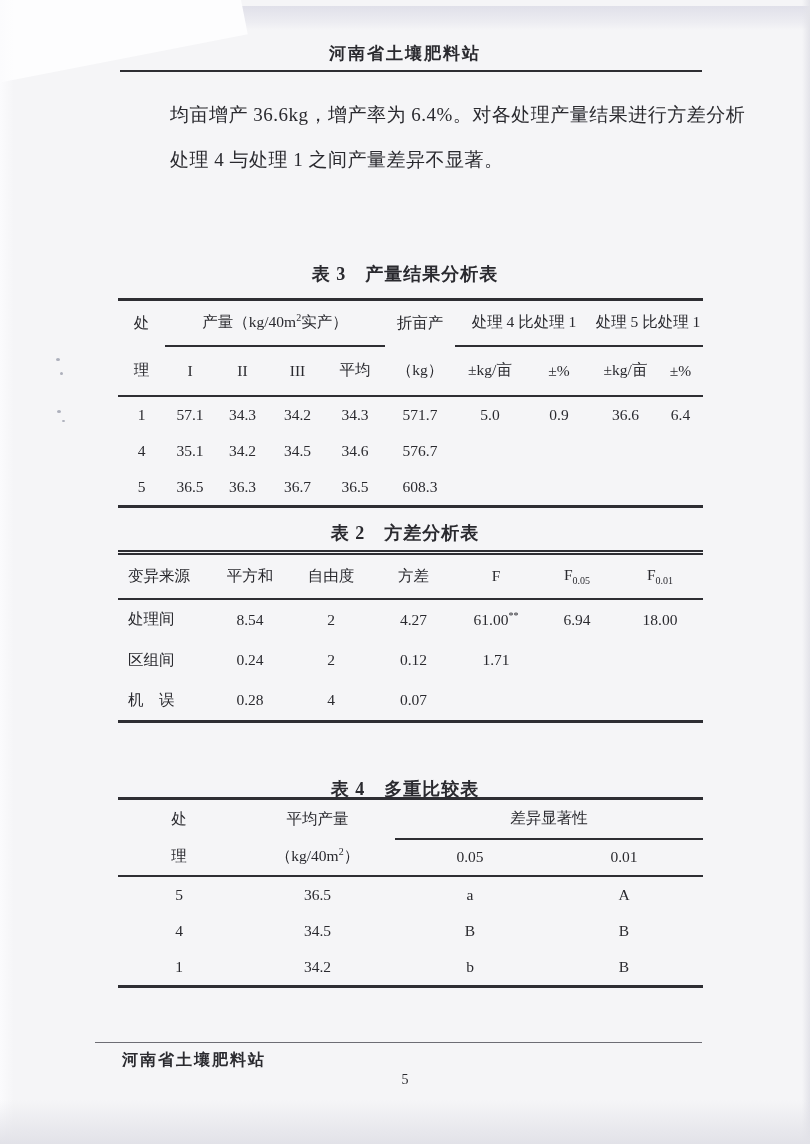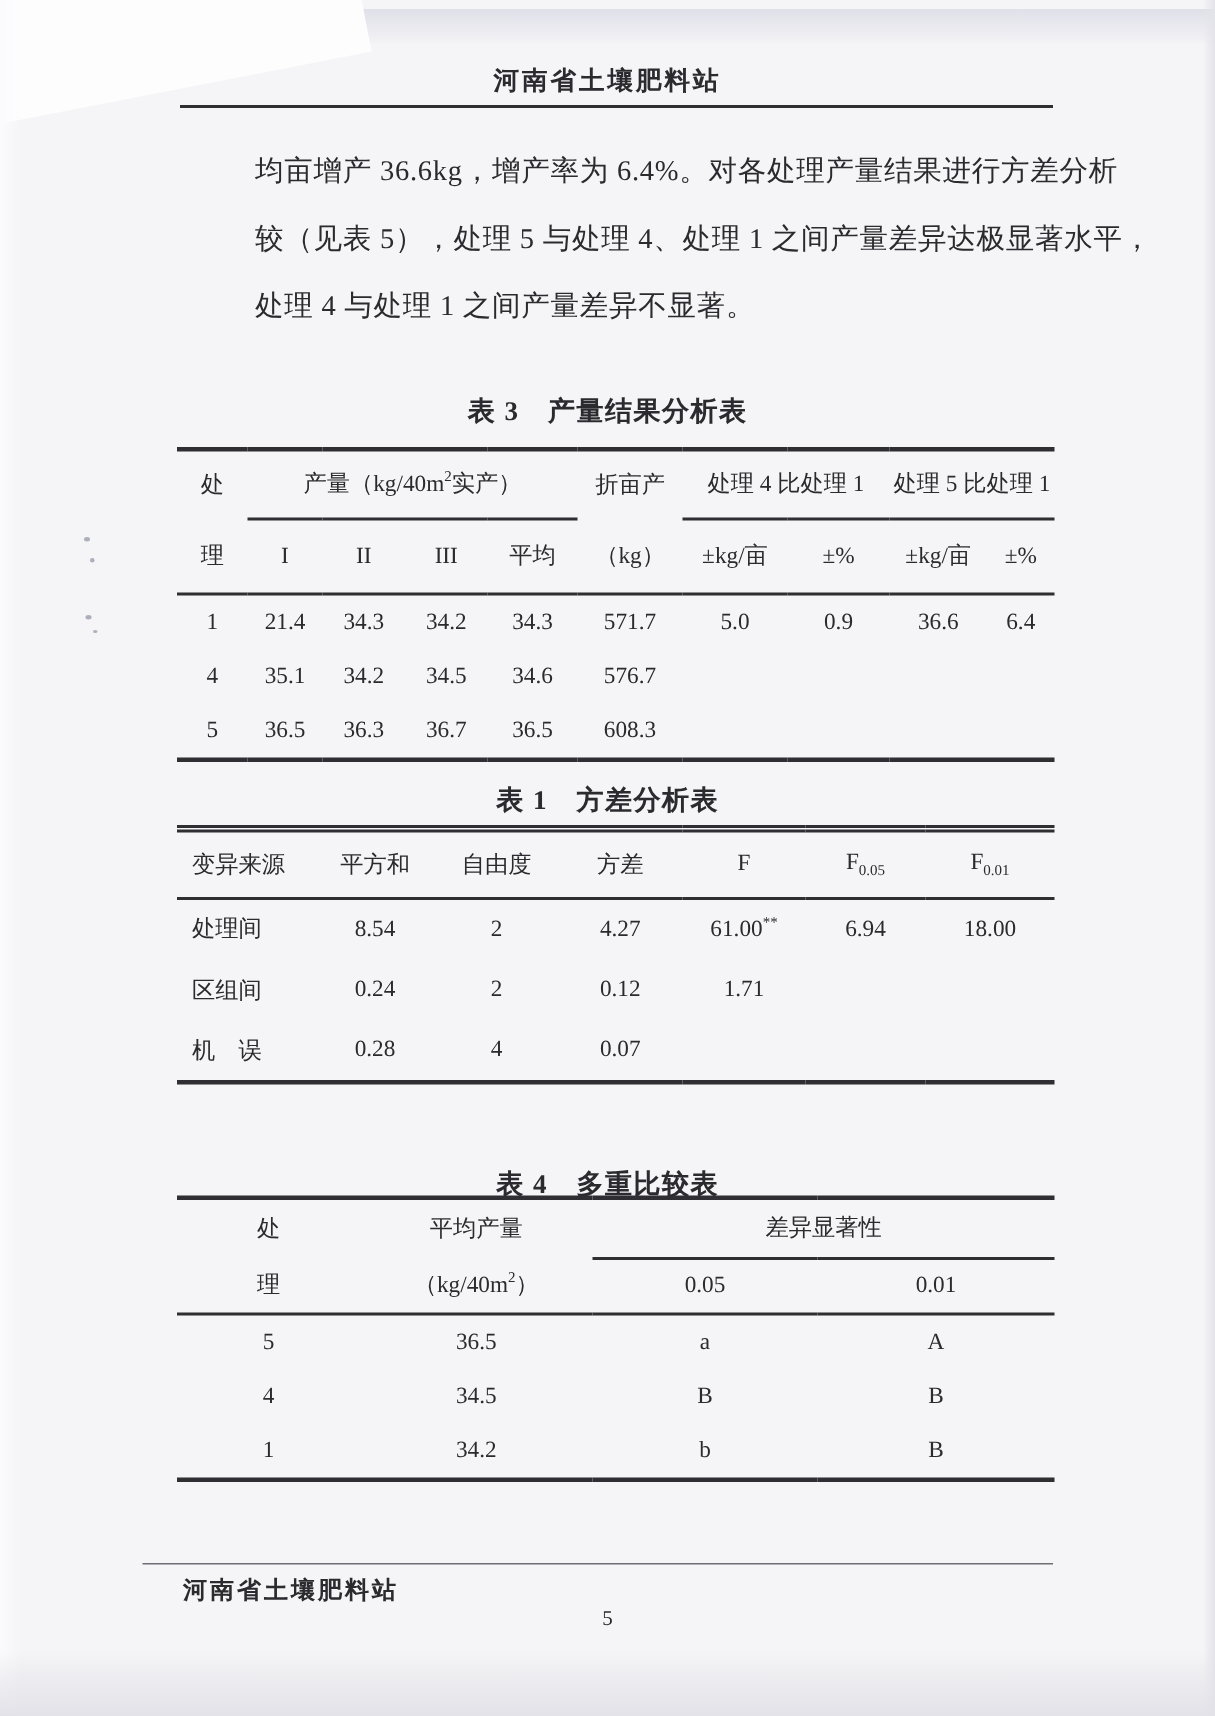--- a/index.html
+++ b/index.html
@@ -96,21 +96,20 @@
   <div class="speck s1"></div>
   <div class="speck s2"></div>
   <div class="speck s3"></div>
   <div class="speck s4"></div>
 
   <div class="hdr-title">河南省土壤肥料站</div>
   <div class="hdr-rule"></div>
 
   <div class="paragraph">
       <div class="par-line">均亩增产 36.6kg，增产率为 6.4%。对各处理产量结果进行方差分析</div>
-      <div class="par-line">较（见表 5），处理 5 与处理 4、处理 1 之间产量差异达极显著水平，</div>
       <div class="par-line">处理 4 与处理 1 之间产量差异不显著。</div>
     </div>
 
   <div class="tbl-title tt-yield">表 3　产量结果分析表</div>
   <table class="tbl t-yield">
     <colgroup>
       <col style="width:47px">
         <col style="width:50px">
         <col style="width:55px">
         <col style="width:55px">
@@ -138,21 +137,21 @@
         <th>（kg）</th>
         <th>±kg/亩</th>
         <th>±%</th>
         <th>±kg/亩</th>
         <th>±%</th>
       </tr>
     </thead>
     <tbody>
         <tr>
           <td>1</td>
-          <td>21.4</td>
+          <td>57.1</td>
           <td>34.3</td>
           <td>34.2</td>
           <td>34.3</td>
           <td>571.7</td>
           <td>5.0</td>
           <td>0.9</td>
           <td>36.6</td>
           <td>6.4</td>
         </tr>
         <tr>
@@ -175,21 +174,21 @@
           <td>36.5</td>
           <td>608.3</td>
           <td></td>
           <td></td>
           <td></td>
           <td></td>
         </tr>
       </tbody>
   </table>
 
-  <div class="tbl-title tt-anova">表 1　方差分析表</div>
+  <div class="tbl-title tt-anova">表 2　方差分析表</div>
   <table class="tbl t-anova">
     <colgroup>
       <col style="width:92px">
         <col style="width:80px">
         <col style="width:82px">
         <col style="width:83px">
       <col style="width:82px">
         <col style="width:80px">
         <col style="width:86px">
     </colgroup>

